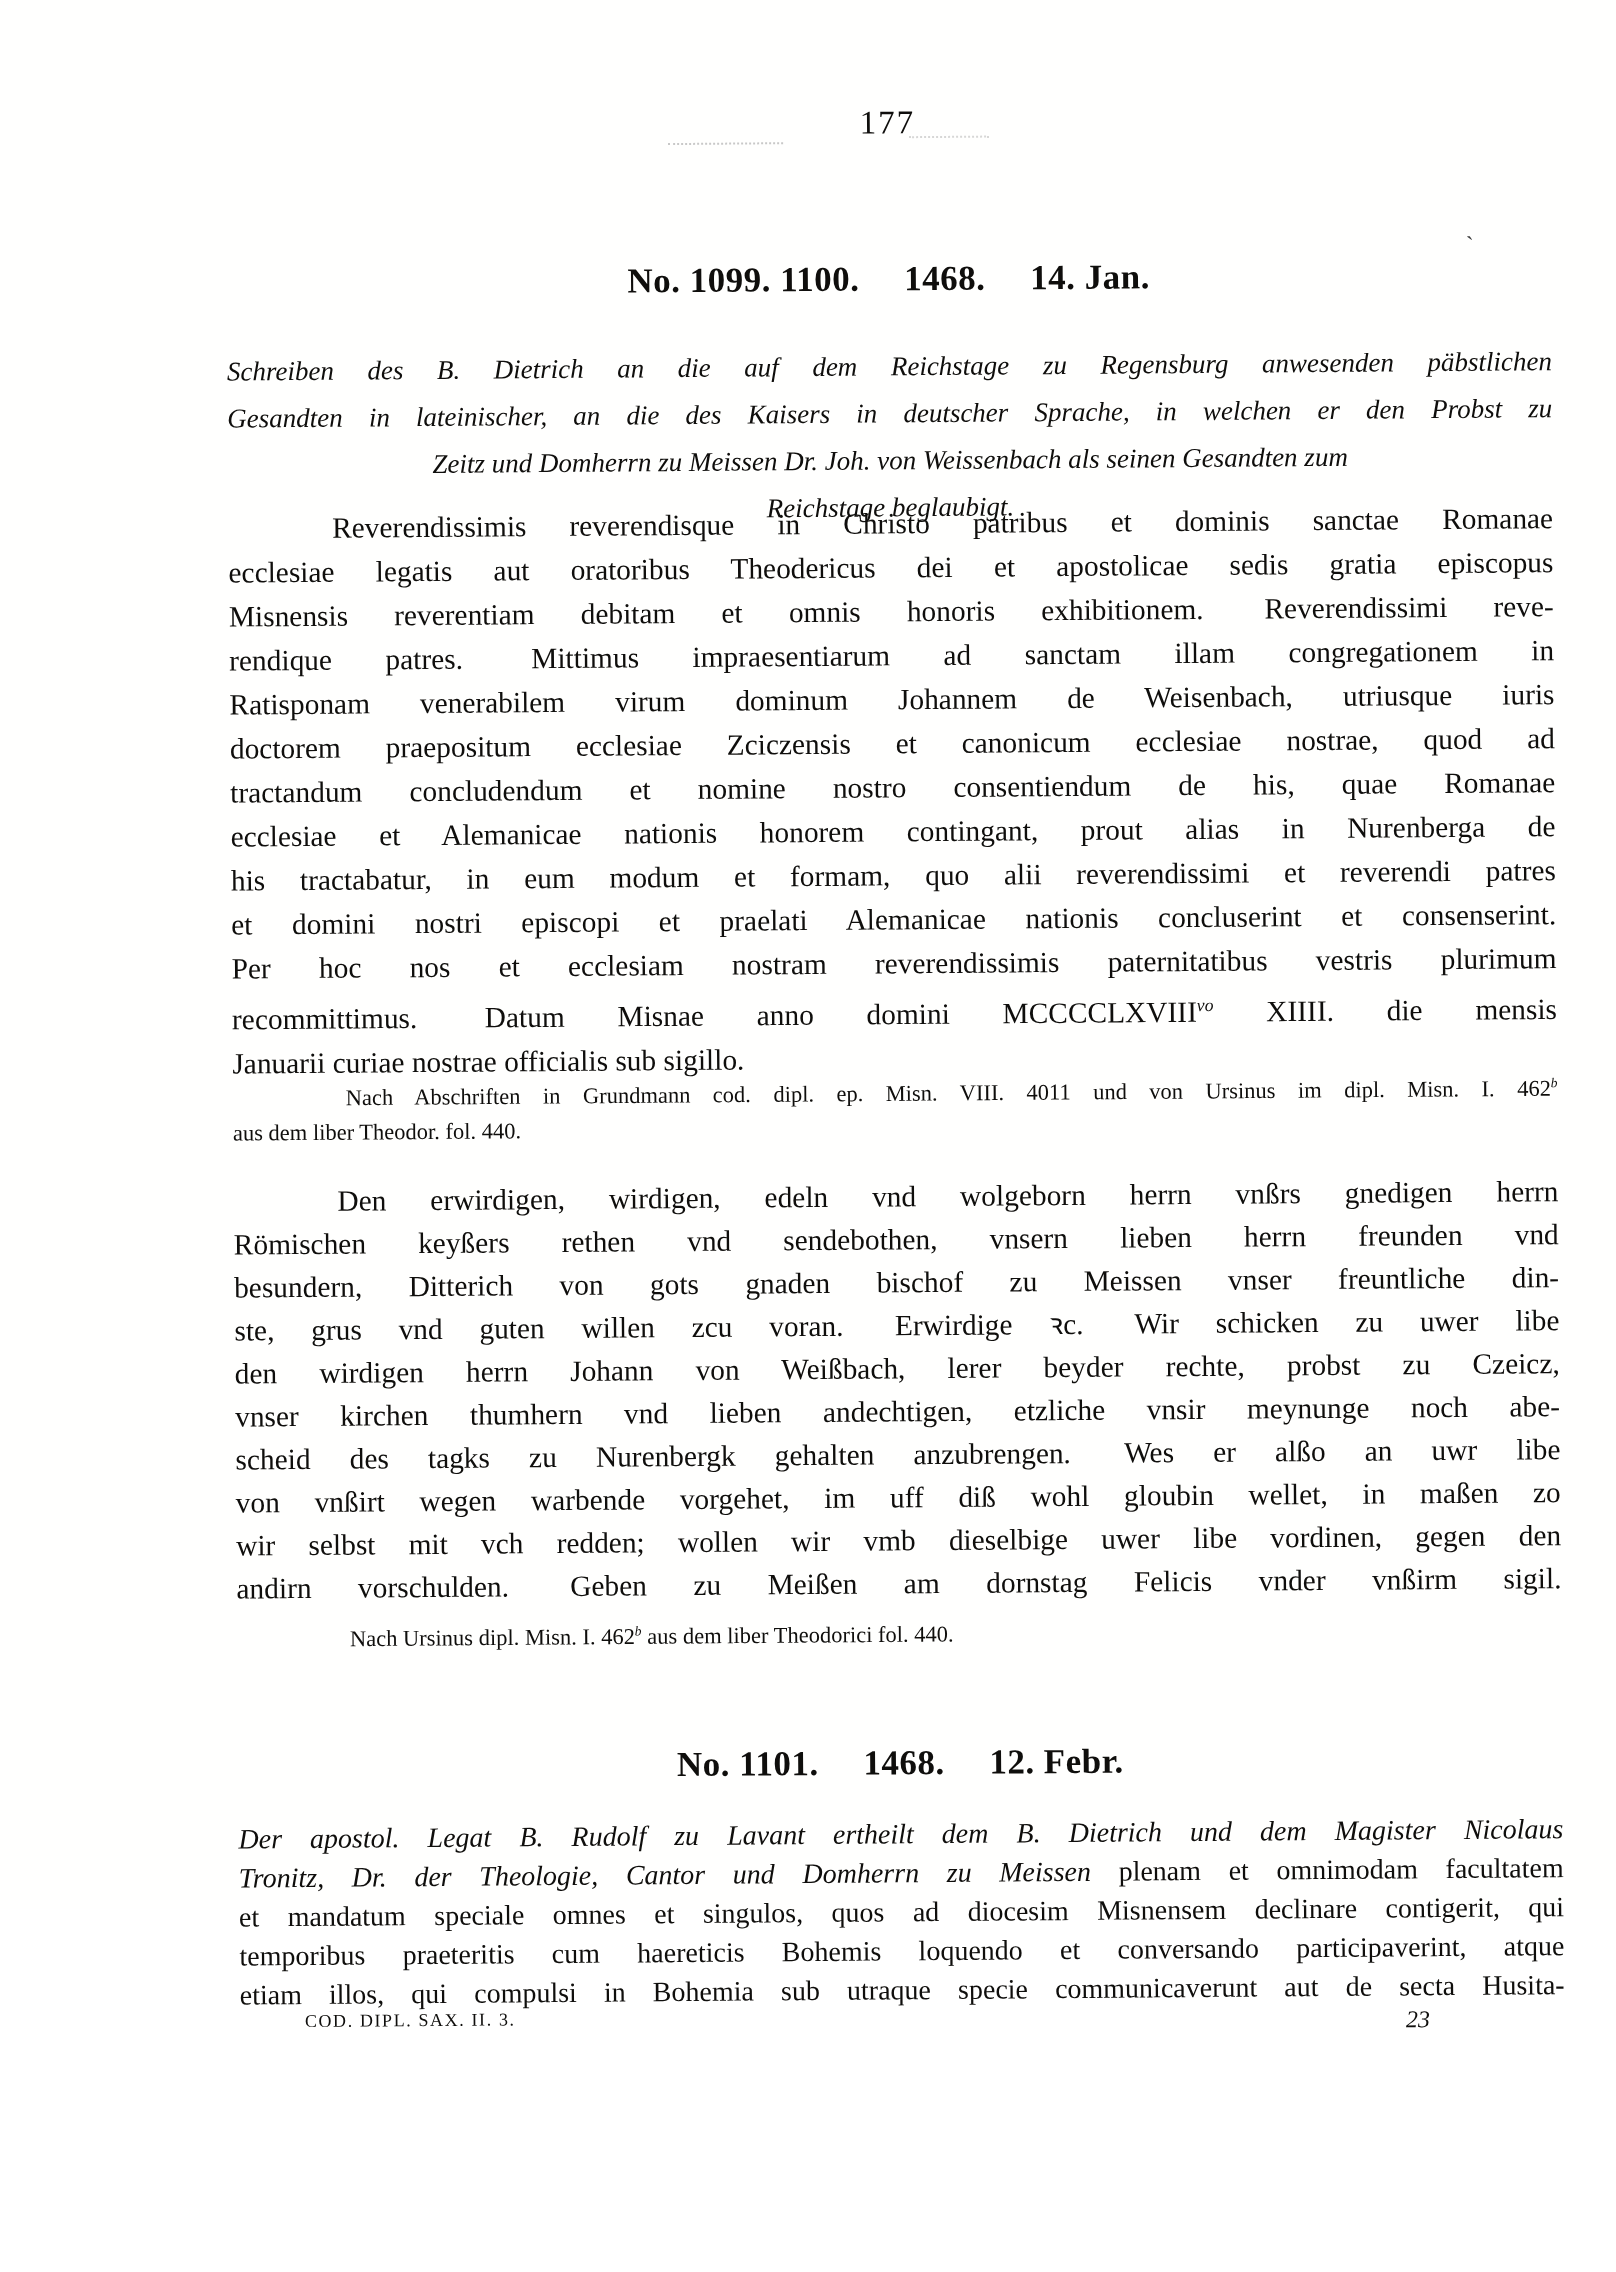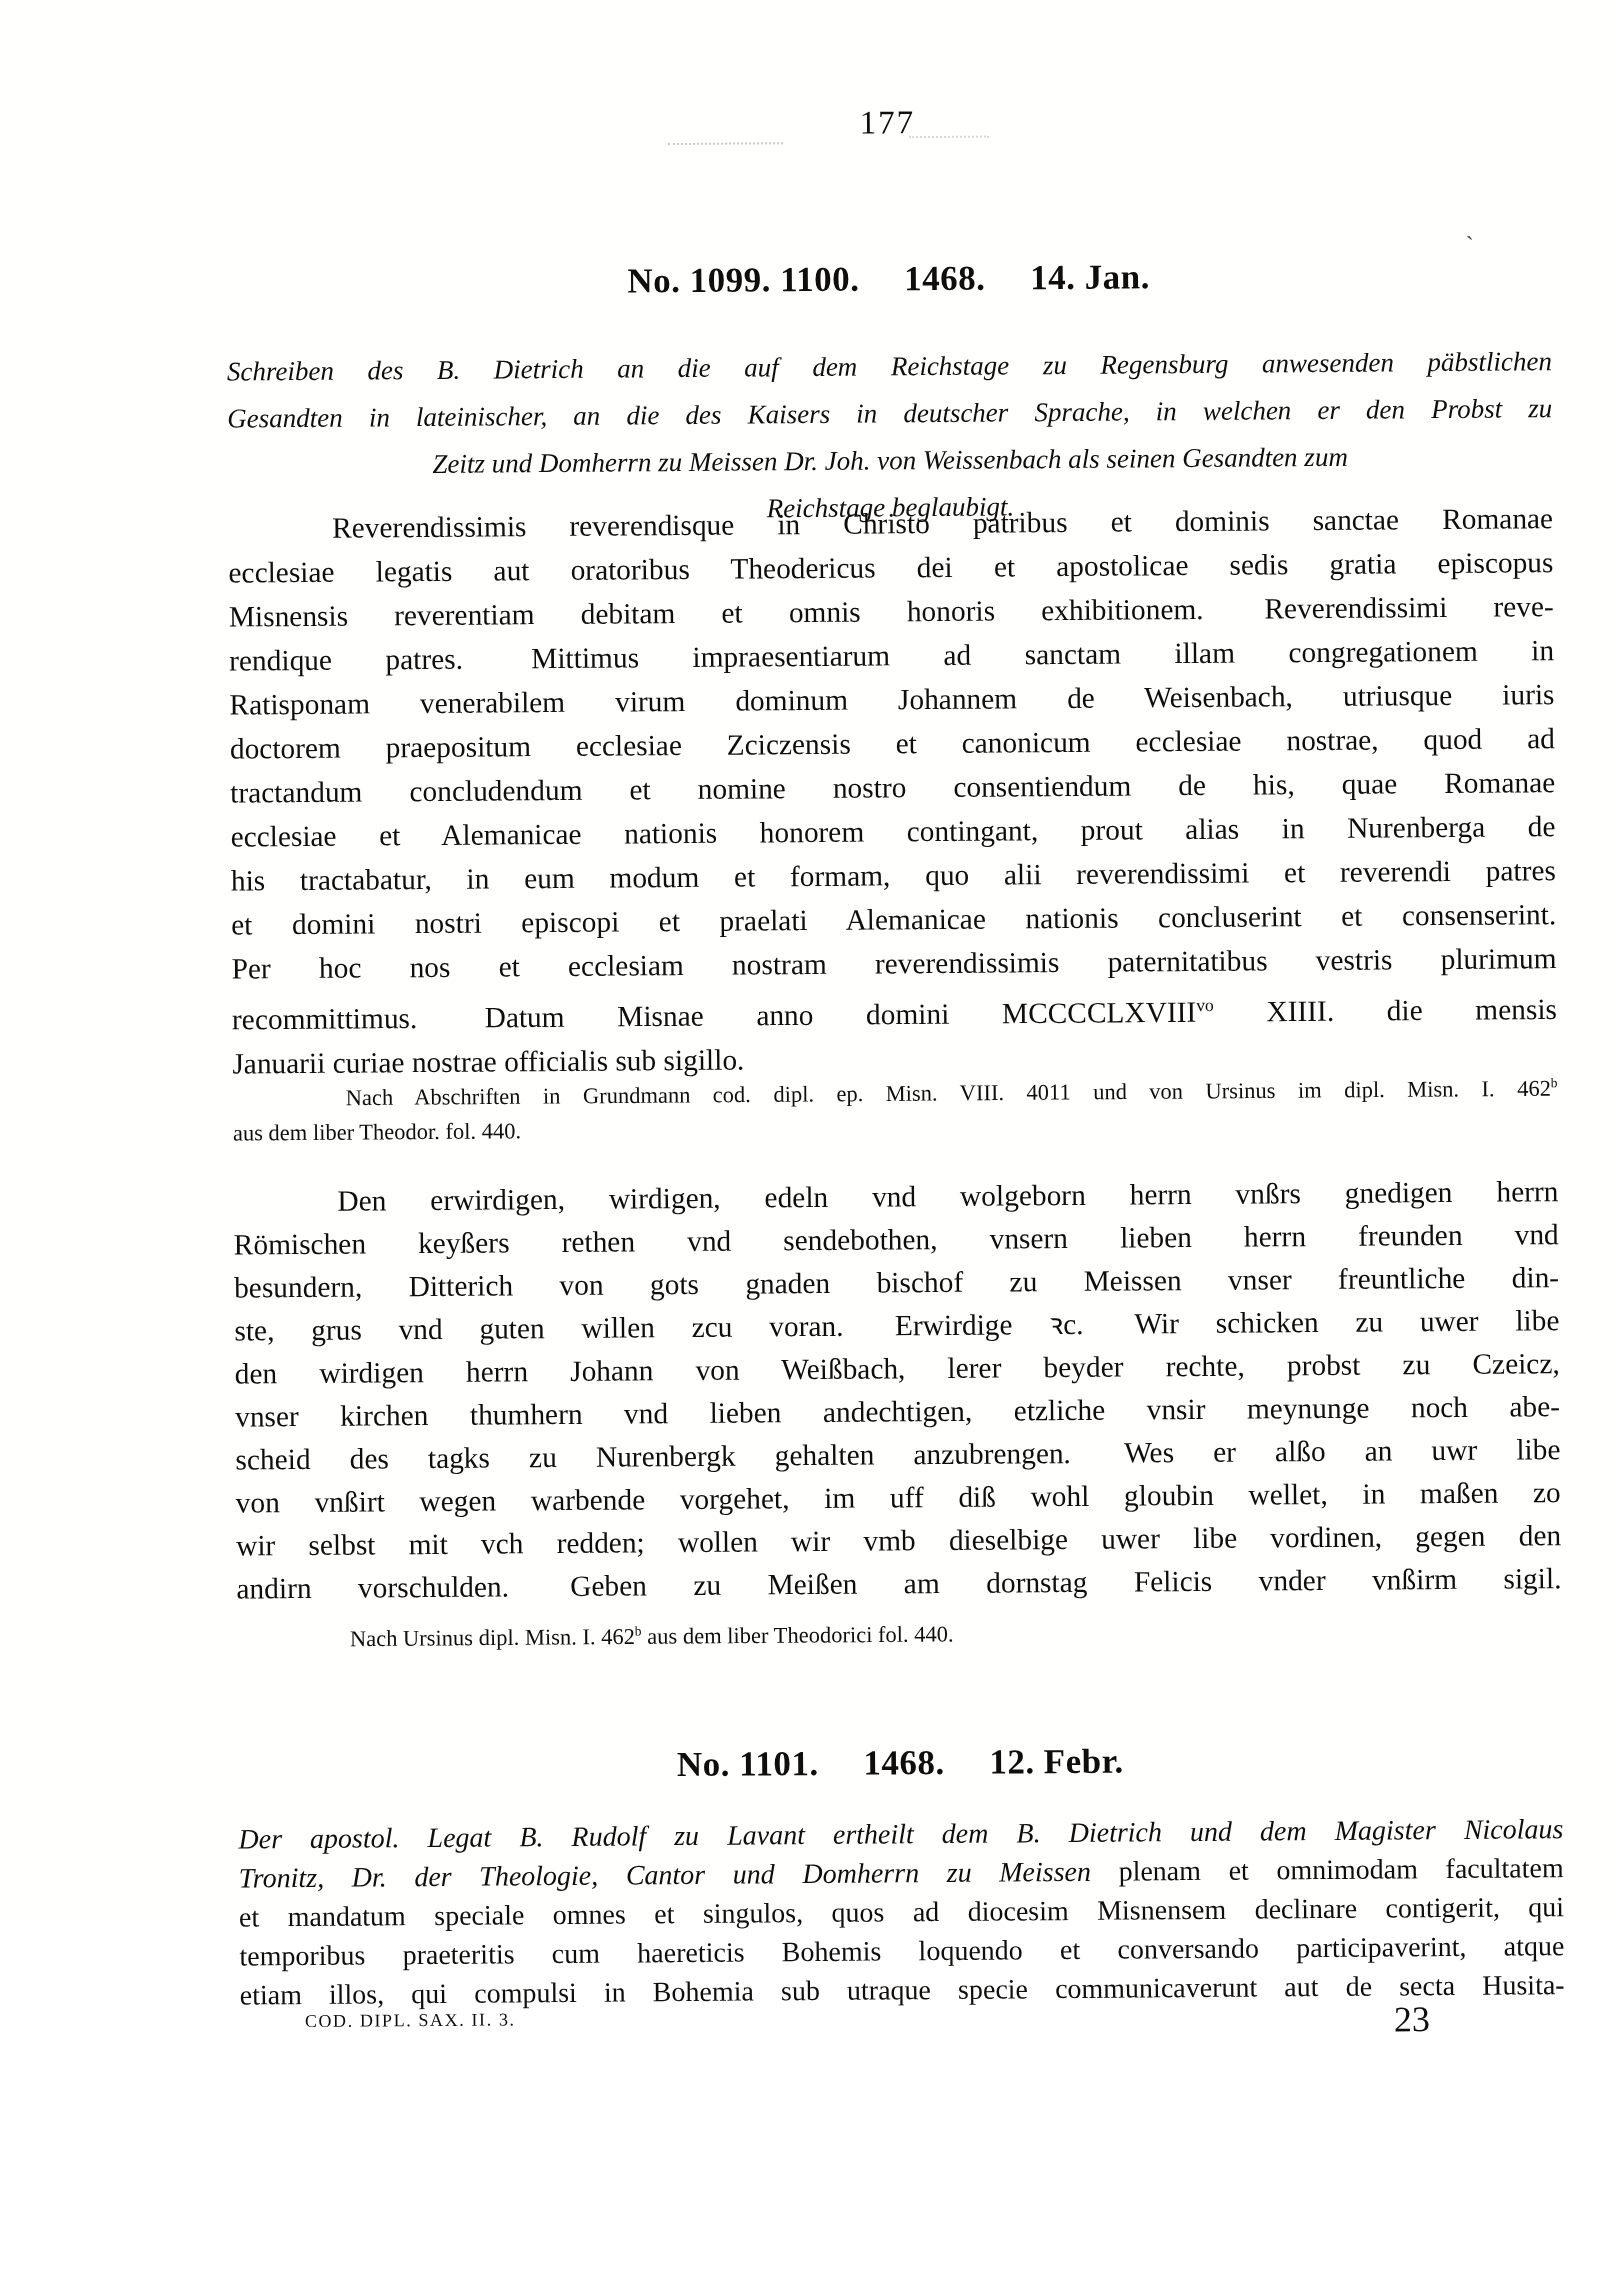--- a/index.html
+++ b/index.html
@@ -33,25 +33,25 @@
   .footnote-1 { top: 1072px; font-size: 22.5px; line-height: 34px; }
   .footnote-2 { top: 1613px; font-size: 22.5px; line-height: 34px; }
   .entry2-body { top: 1815px; font-size: 28px; line-height: 39px; }
 
   .j { text-align: justify; text-align-last: justify; }
   .c { text-align: center; }
   .ind { text-indent: 104px; }
   .find { text-indent: 113px; }
   .it { font-style: italic; }
   .rm { font-style: normal; }
-  .sup { font-size: 0.6em; vertical-align: super; letter-spacing: 0; }
+  .sup { font-size: 0.6em; vertical-align: super; letter-spacing: 0; font-style: italic; }
 
   .page-footer { top: 1995px; height: 43px; }
   .footer-sig { position: absolute; left: 65px; top: 11.8px; font-size: 18px; letter-spacing: 1.6px; }
-  .footer-sheet { position: absolute; right: 135px; top: 8px; font-size: 36px; }
+  .footer-sheet { position: absolute; right: 135px; top: 16px; font-size: 24px; font-style: italic; }
 </style>
 </head>
 <body>
 
 <div class="scan-page">
   <div class="content">
 
     <div class="block page-number">177</div>
     <div class="dash-artifact dash-left"></div>
     <div class="dash-artifact dash-right"></div>

